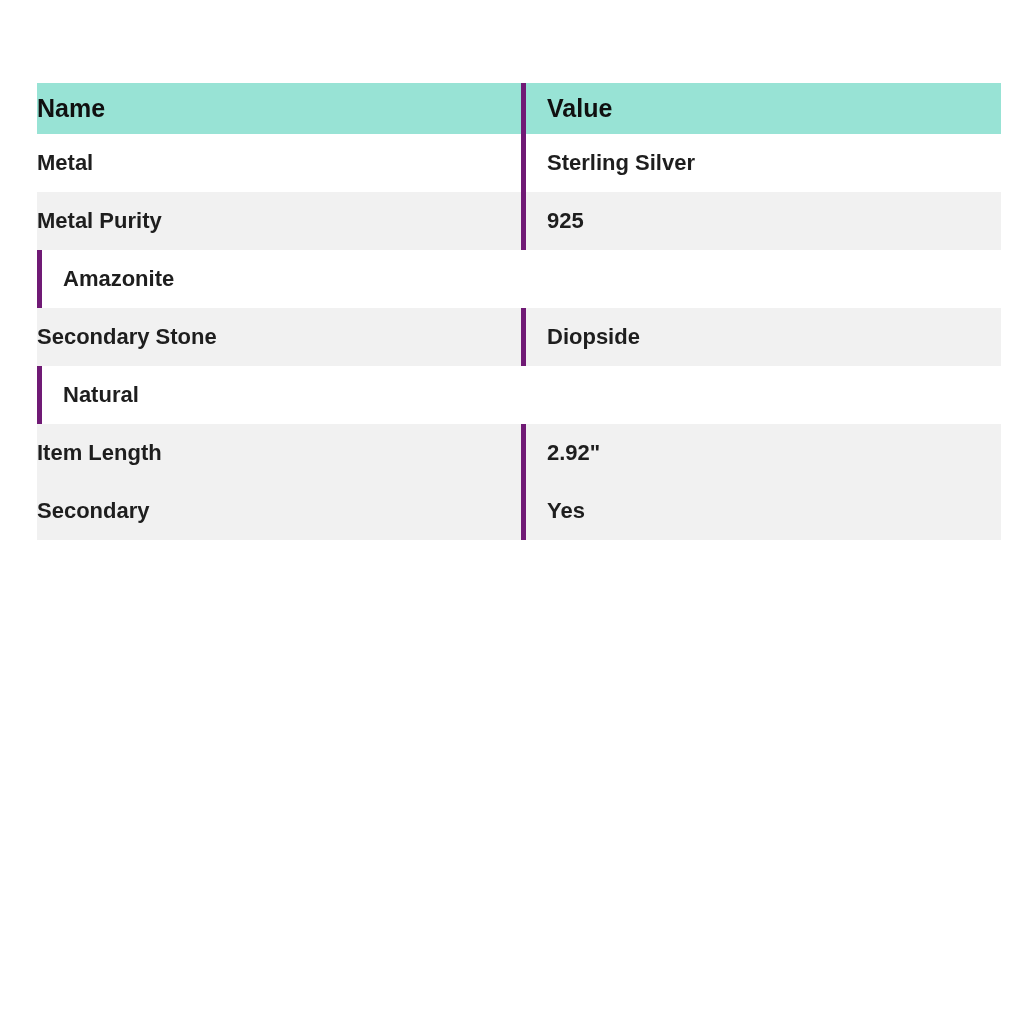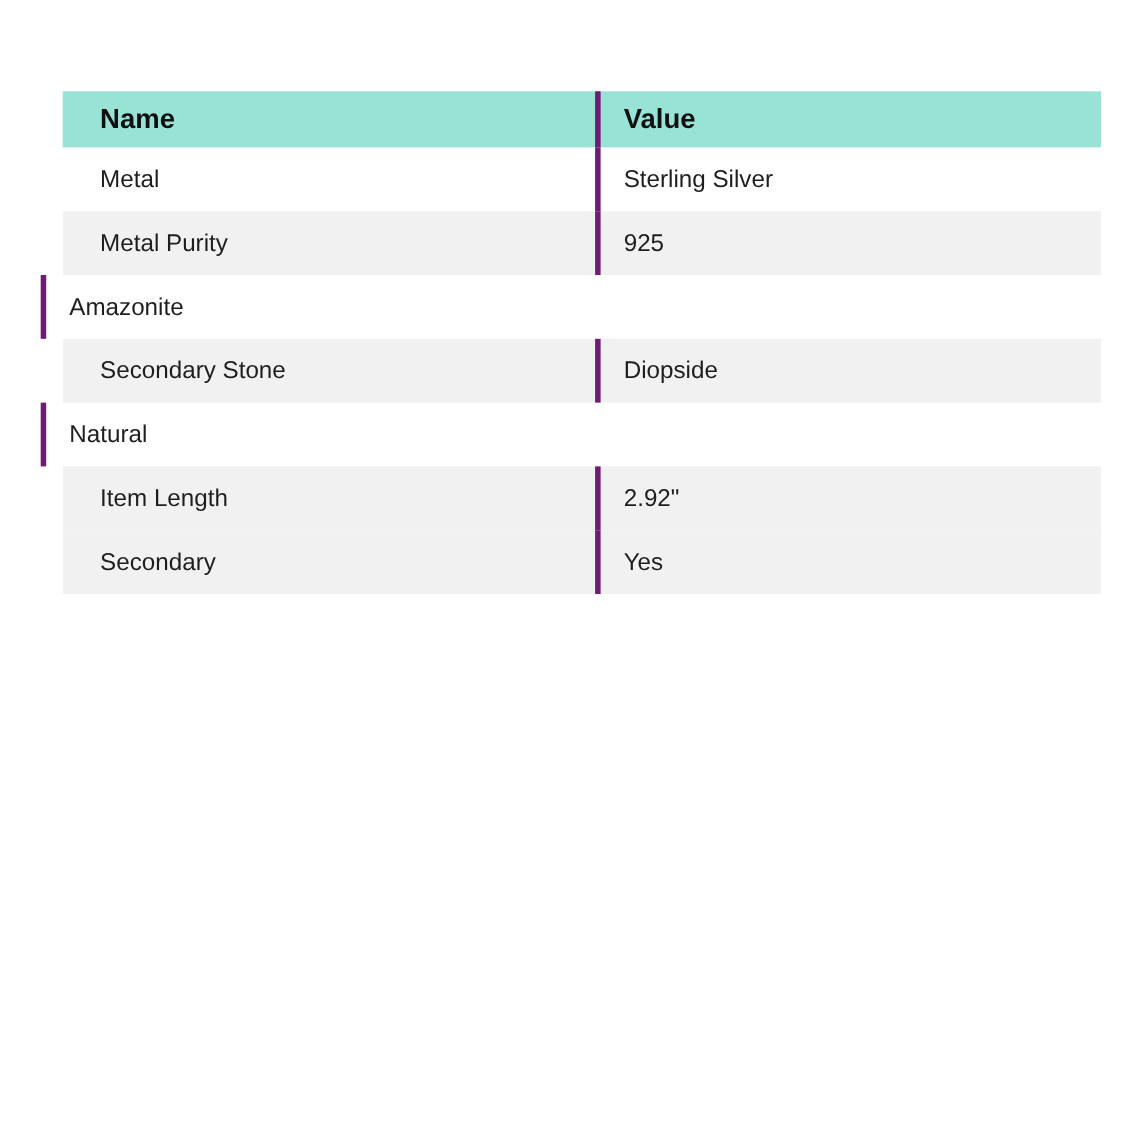--- a/index.html
+++ b/index.html
@@ -29,37 +29,36 @@
   .thead .cell {
     background: var(--header-bg);
     font-size: 25px;
     font-weight: 700;
     color: var(--header-text);
   }
   .row {
     display: flex;
     height: 58px;
     background: var(--row-bg);
+    font-weight: bold;
   }
   .row--alt .cell {
     background: var(--row-alt-bg);
   }
   .cell {
     display: flex;
     align-items: center;
     font-size: 22px;
     color: var(--text);
     overflow: hidden;
     white-space: nowrap;
   }
   .cell--name {
     width: 484px;
     flex: 0 0 484px;
-    padding-left: 34px;
-    margin-left: 20px;
   }
   .cell--value {
     flex: 1 1 auto;
     border-left: 5px solid #701a75;
     padding-left: 21px;
   }
 </style>
 </head>
 <body>
 

